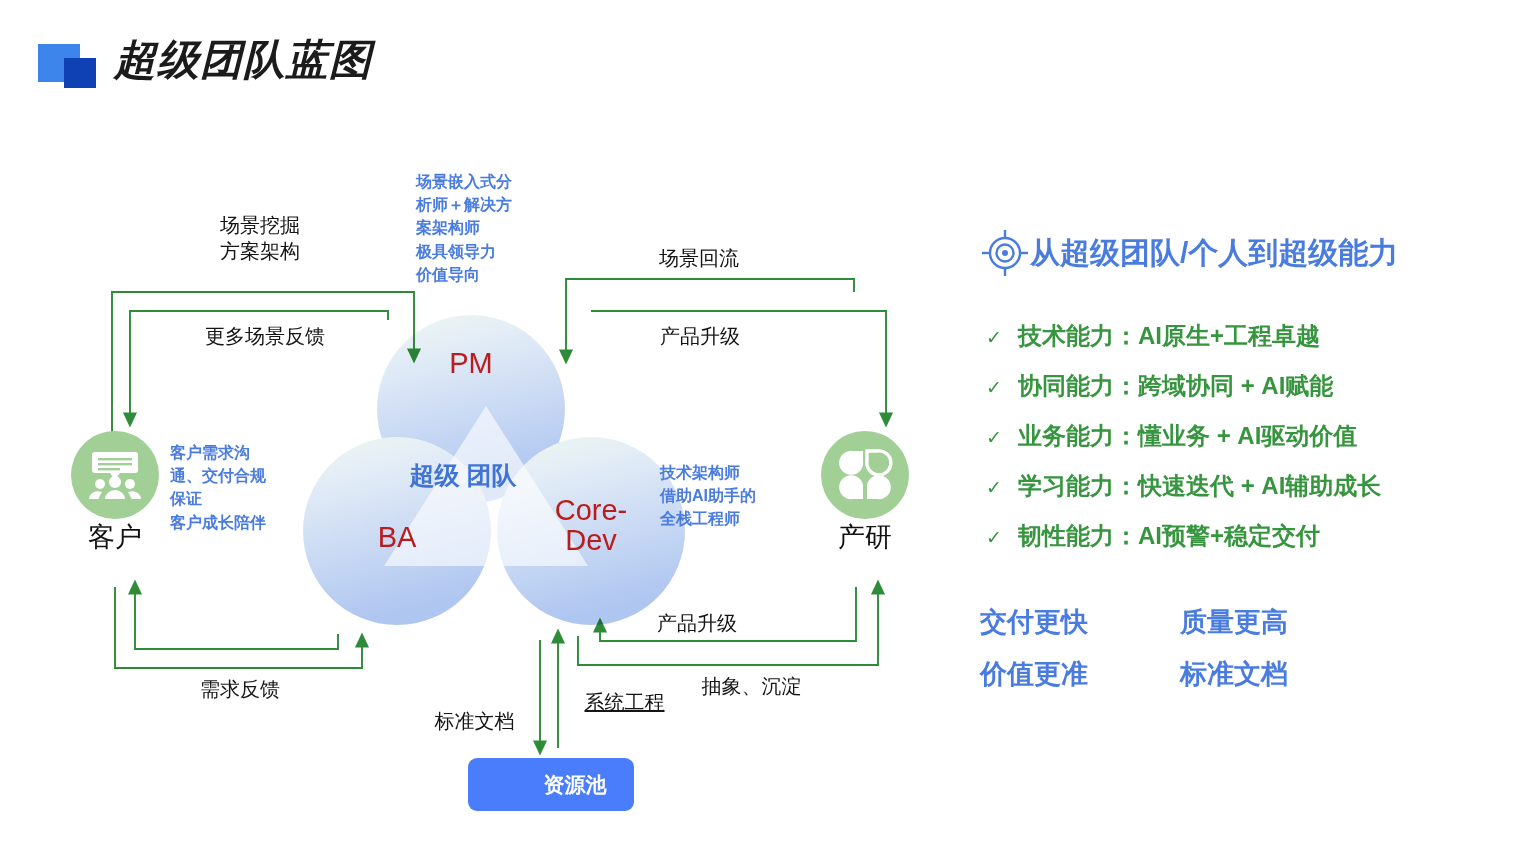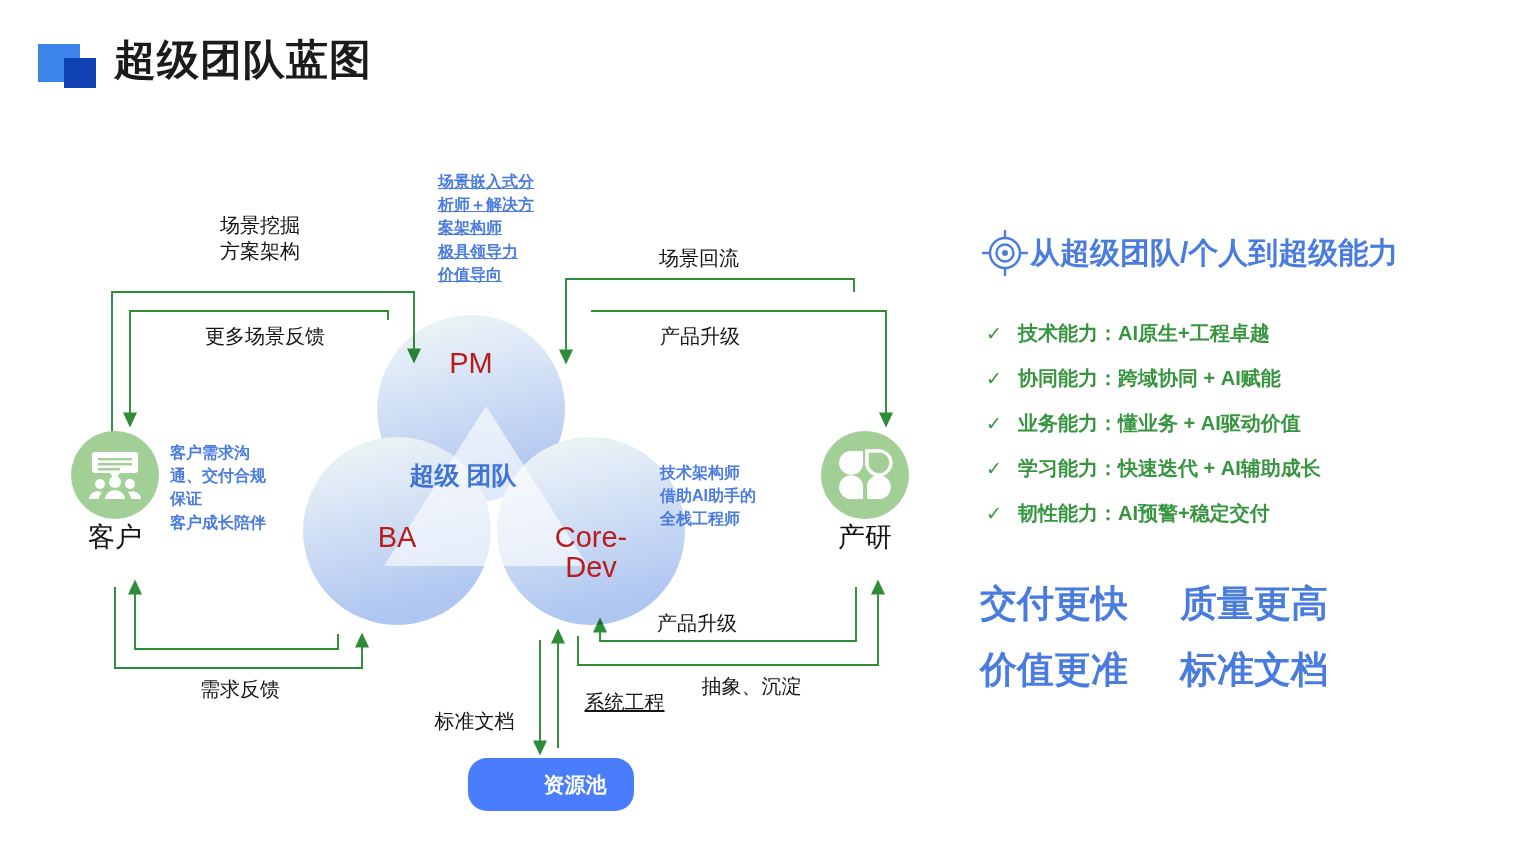--- a/index.html
+++ b/index.html
@@ -5,35 +5,35 @@
   * { box-sizing: border-box; margin: 0; padding: 0; }
   html, body {
     width: 1539px; height: 867px;
     background: #ffffff;
     font-family: "Liberation Sans", "DejaVu Sans", sans-serif;
     overflow: hidden;
   }
   #root { position: relative; width: 1539px; height: 867px; }
 
   
-  .hdr { position: absolute; left: 38px; top: 34px; display: flex; align-items: center; }
+  .hdr { position: absolute; left: 38px; top: 34px; display: flex; align-items: center; font-style: italic; }
   .logo { position: relative; width: 58px; height: 52px; margin-right: 18px; }
   .logo .sq-light { position: absolute; left: 0; top: 10px; width: 42px; height: 38px; background: #3d85ea; }
   .logo .sq-dark  { position: absolute; left: 26px; top: 24px; width: 32px; height: 30px; background: #0f41b4; }
   .hdr-title { font-size: 42px; font-weight: 700; color: #1b1b1b; letter-spacing: 1px; line-height: 1; }
 
   
   #wires { position: absolute; left: 0; top: 0; width: 1539px; height: 867px; pointer-events: none; }
 
   
   .circ { position: absolute; border-radius: 50%; }
   .circ .clabel { position: absolute; width: 100%; text-align: center; font-size: 29px; font-weight: 400; color: #b91c1c; line-height: 1.05; }
   #c-pm   { left: 377px; top: 315px; width: 188px; height: 188px; }
   #c-ba   { left: 303px; top: 437px; width: 188px; height: 188px; }
-  #c-dev  { left: 497px; top: 448px; width: 188px; height: 188px; }
+  #c-dev  { left: 497px; top: 421px; width: 188px; height: 188px; }
   #c-pm   .clabel { top: 33px; }
   #c-ba   .clabel { top: 85px; }
   #c-dev  .clabel { top: 74px; }
   .center-label { position: absolute; left: 398px; top: 460px; width: 130px; text-align: center;
                   font-size: 25px; font-weight: 700; color: #3f74d6; line-height: 1.25; }
 
   
   .node { position: absolute; }
   .node .bubble { width: 88px; height: 88px; border-radius: 50%; background: #a1cf96;
                   display: flex; align-items: center; justify-content: center; }
@@ -42,33 +42,33 @@
   #n-rnd      { left: 821px; top: 431px; }
 
   
   .flab { position: absolute; font-size: 20px; color: #151515; line-height: 1.32; text-align: center; white-space: pre-line; }
 
   
   .bann { position: absolute; font-size: 16px; color: #4a7ce0; font-weight: 600; line-height: 1.45; white-space: pre-line; }
 
   
   #respool { position: absolute; left: 468px; top: 758px; width: 166px; height: 53px;
-             background: #4a7dfb; border-radius: 19px; display: flex; align-items: center;
+             background: #4a7dfb; border-radius: 9px; display: flex; align-items: center;
              justify-content: center; color: #fff; font-size: 21px; font-weight: 700; padding-left: 48px; }
 
   
   #rpanel { position: absolute; left: 980px; top: 228px; width: 530px; }
   .rp-head { display: flex; align-items: center; }
   .rp-head-text { font-size: 30px; font-weight: 700; color: #4a7ce0; white-space: nowrap; }
   .rp-list { margin-top: 42px; }
   .rp-item { display: flex; align-items: baseline; margin-bottom: 18px; }
   .rp-check { width: 38px; flex: 0 0 38px; color: #37953f; font-size: 19px; padding-left: 6px; }
-  .rp-text { font-size: 20px; color: #37953f; font-weight: 600; white-space: nowrap; }
+  .rp-text { font-size: 24px; color: #37953f; font-weight: 600; white-space: nowrap; }
   .rp-foot { margin-top: 52px; }
-  .rp-foot-row { display: flex; font-size: 37px; font-weight: 700; color: #4a7ce0; margin-bottom: 16px; }
+  .rp-foot-row { display: flex; font-size: 27px; font-weight: 700; color: #4a7ce0; margin-bottom: 16px; }
   .rp-foot-row span { width: 200px; }
 </style>
 </head>
 <body>
 
 <div id="root">
 
   <div class="hdr">
     <div class="logo">
       <div class="sq-light"></div>
@@ -156,21 +156,21 @@
       <svg width="56" height="56" viewBox="0 0 56 56" xmlns="http://www.w3.org/2000/svg">
         <path d="M26,4 H16 a12,12 0 1 0 10,10 z" fill="#fff"></path>
         <path d="M30,4 H40 a12,12 0 1 1 -10,10 z" fill="none" stroke="#fff" stroke-width="3.4"></path>
         <path d="M26,52 H16 a12,12 0 1 1 10,-10 z" fill="#fff"></path>
         <path d="M30,52 H40 a12,12 0 1 0 -10,-10 z" fill="#fff"></path>
       </svg>
     </div>
     <div class="nlabel">产研</div>
   </div>
 
-  <div class="bann" style="left:438px; top:170px; width:150px;text-decoration:underline;">场景嵌入式分
+  <div class="bann" style="left:416px; top:170px; width:150px;">场景嵌入式分
 析师＋解决方
 案架构师
 极具领导力
 价值导向</div>
   <div class="bann" style="left:170px; top:441px; width:140px;">客户需求沟
 通、交付合规
 保证
 客户成长陪伴</div>
   <div class="bann" style="left:660px; top:461px; width:150px;">技术架构师
 借助AI助手的

